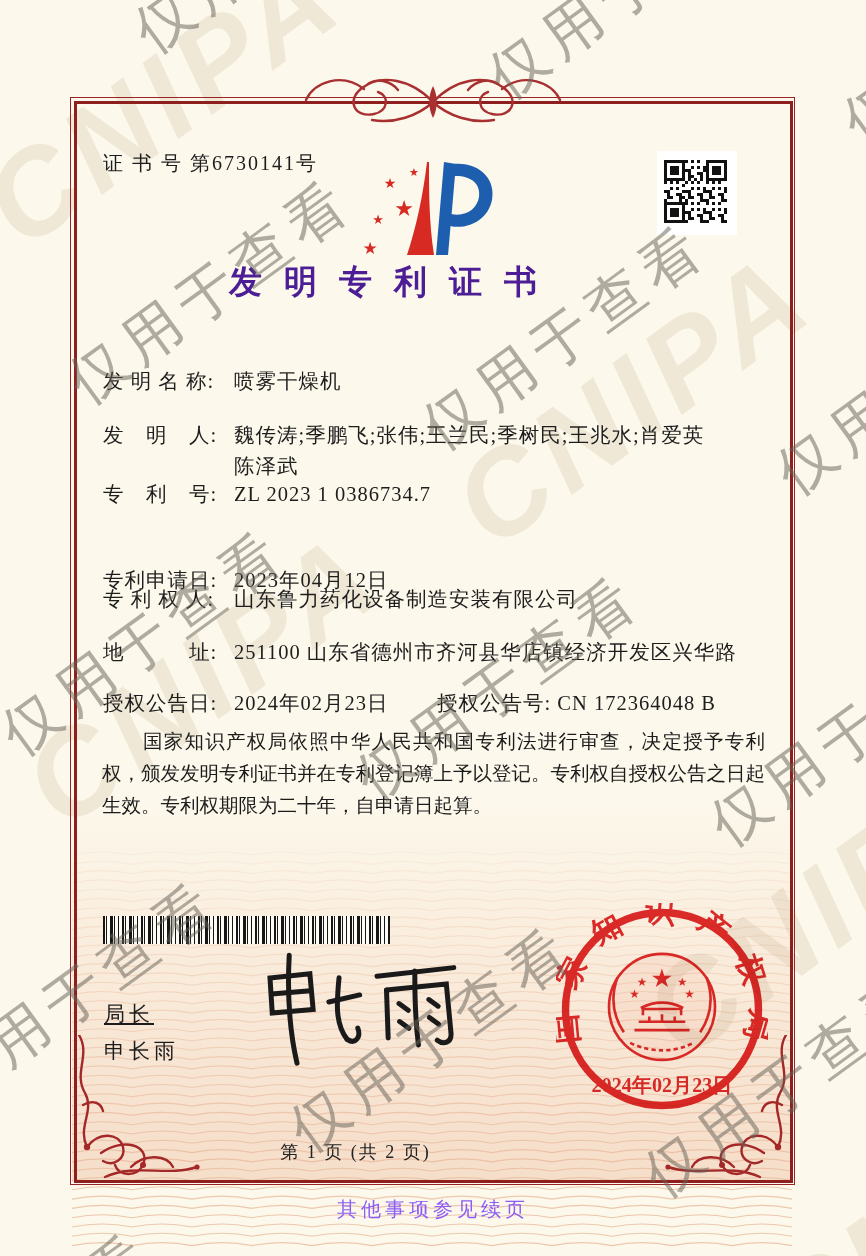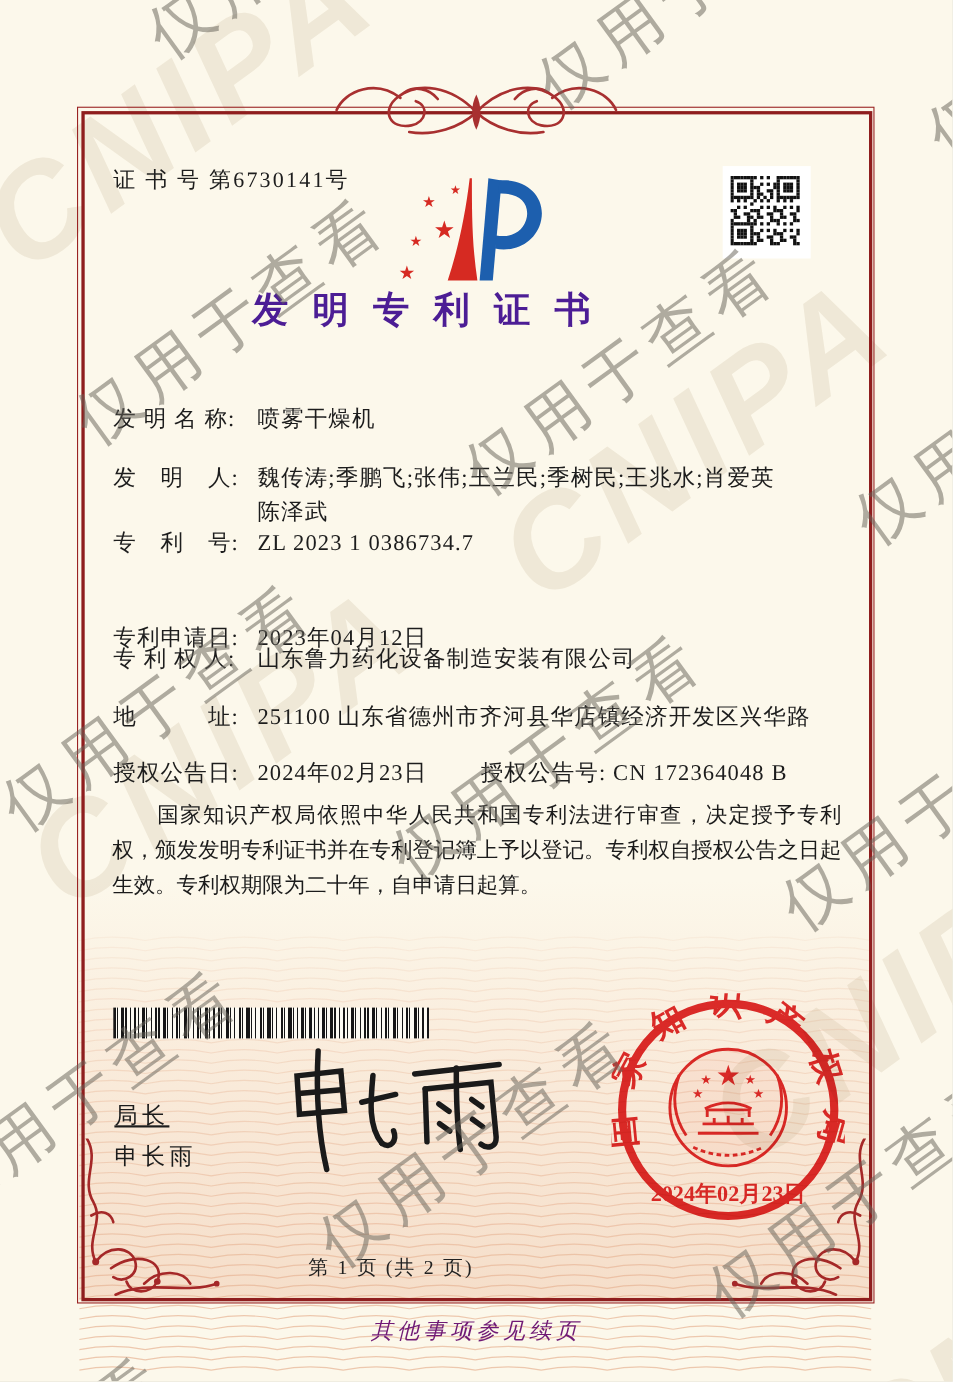--- a/index.html
+++ b/index.html
@@ -48,21 +48,21 @@
       #161616 15px 16px, #fdfbf3 16px 19px);}
   .director-label{position:absolute; left:104px; top:1000px; font-size:21px; letter-spacing:4px;
     font-family:"Liberation Sans","DejaVu Sans",sans-serif; color:#1c1c1c; z-index:4;text-decoration:underline;}
   .director-name{position:absolute; left:104px; top:1037px; font-size:21px; letter-spacing:4px;
     font-family:"Liberation Sans","DejaVu Sans",sans-serif; color:#1c1c1c; z-index:4;}
   .signature{position:absolute; left:258px; top:945px; z-index:4;}
   .seal{position:absolute; left:556px; top:903px; z-index:6; mix-blend-mode:multiply; opacity:.94;}
   .page-info{position:absolute; left:0; width:711px; top:1140px; text-align:center;
     font-size:18px; letter-spacing:2px; color:#222; z-index:4;}
   .continuation{position:absolute; left:0; width:866px; top:1196px; text-align:center;
-    font-size:20px; letter-spacing:4px; color:#701a75; z-index:4;font-style:italic;}
+    font-size:20px; letter-spacing:4px; color:#8b5cf6; z-index:4;}
   
   .wm-layer{position:absolute; inset:0; overflow:hidden; z-index:9; pointer-events:none;}
   .wm-rot{position:absolute; left:-620px; top:-420px; width:2600px; height:2400px;
     transform:rotate(-36deg); transform-origin:center;}
   .wm-text{position:absolute; font-size:58px; letter-spacing:9px; white-space:nowrap;
     color:rgba(104,99,90,0.52); font-family:"Liberation Serif","DejaVu Serif",serif;}
 </style>
 </head>
 <body>
 

